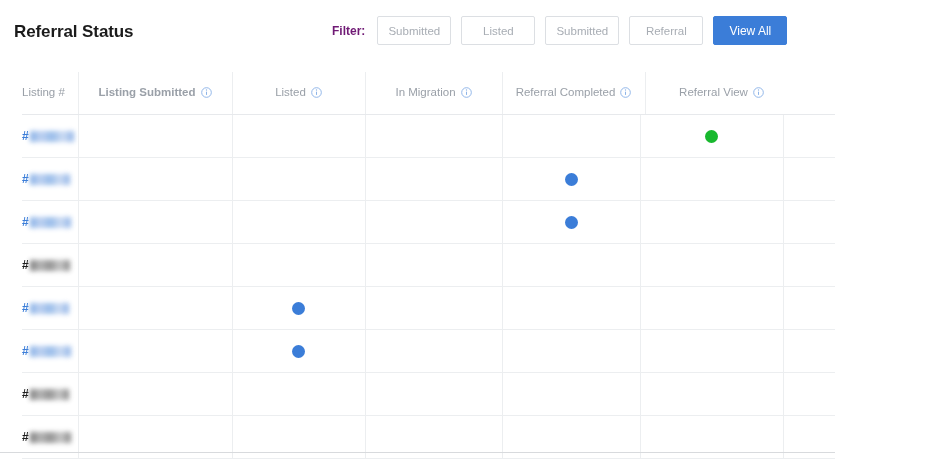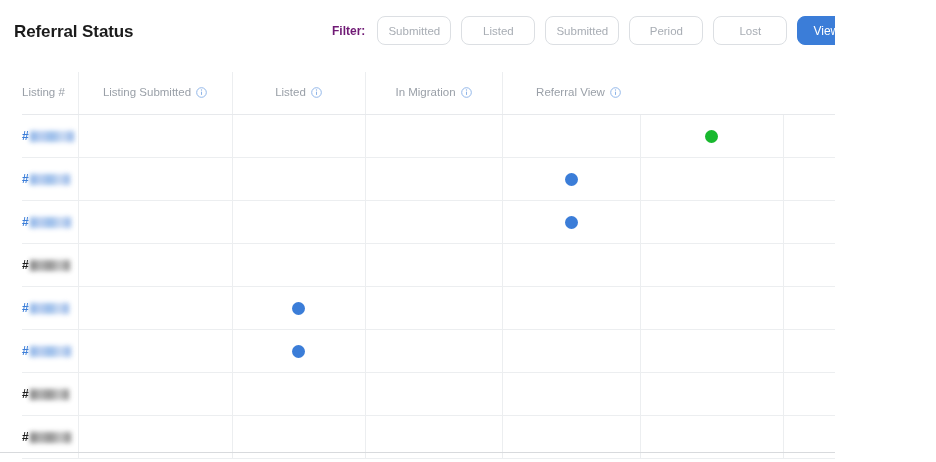--- a/index.html
+++ b/index.html
@@ -48,21 +48,21 @@
     font-weight: bold;
     color: #701a75;
     margin-right: 2px;
     white-space: nowrap;
   }
   .filter-btn {
     min-width: 74px;
     height: 29px;
     padding: 0 10px;
     border: 1px solid #dcdfe3;
-    border-radius: 8px;
+    border-radius: 2px;
     background: #ffffff;
     color: #a8adb4;
     font-size: 11.5px;
     font-family: "Liberation Sans", sans-serif;
     display: flex;
     align-items: center;
     justify-content: center;
     cursor: pointer;
     white-space: nowrap;
   }
@@ -99,21 +99,21 @@
     content: "";
     position: absolute;
     left: 0; top: 0; bottom: 0;
     width: 1px;
     background: #eceef0;
   }
   .trow.header .tcell + .tcell::before { top: 2px; bottom: 0; }
 
   
   .c0 { width: 78px;  justify-content: flex-start; padding-left: 22px; }
-  .c1 { width: 154px; }
+  .c1 { width: 154px; font-weight: bold; }
   .c2 { width: 133px; }
   .c3 { width: 137px; }
   .c4 { width: 138px; }
   .c5 { width: 143px; }
   .c6 { width: 153px; }
 
   .hlabel { white-space: nowrap; }
   .info-icon {
     display: inline-block;
     margin-left: 5px;
@@ -185,22 +185,21 @@
 
   <div class="topbar">
     <div class="title">Referral Status</div>
 
     <div class="filter-zone">
       <span class="filter-label">Filter:</span>
       <div id="filter-buttons" style="display:flex;align-items:center;gap:10px;">
           <button class="filter-btn">Submitted</button>
           <button class="filter-btn">Listed</button>
           <button class="filter-btn">Submitted</button>
-          <button class="filter-btn">Period</button>
-          <button class="filter-btn">Lost</button>
+          <button class="filter-btn">Referral</button>
           <button class="filter-btn primary">View All</button>
         </div>
     </div>
   </div>
 
   <div class="table">
     <div class="trow header" id="header-row">
         <div class="tcell c0">
           <span class="hlabel">Listing #</span>
         </div>
@@ -221,20 +220,28 @@
           </svg>
         </div>
         <div class="tcell c3">
           <span class="hlabel">In Migration</span>
           <svg viewBox="0 0 16 16" class="info-icon">
             <circle cx="8" cy="8" r="7" fill="none" stroke="#8eb4e8" stroke-width="1.4"></circle>
             <rect x="7.25" y="6.6" width="1.5" height="5" rx="0.6" fill="#8eb4e8"></rect>
             <circle cx="8" cy="4.4" r="0.95" fill="#8eb4e8"></circle>
           </svg>
         </div>
+        <div class="tcell c5">
+          <span class="hlabel">Referral Completed</span>
+          <svg viewBox="0 0 16 16" class="info-icon">
+            <circle cx="8" cy="8" r="7" fill="none" stroke="#8eb4e8" stroke-width="1.4"></circle>
+            <rect x="7.25" y="6.6" width="1.5" height="5" rx="0.6" fill="#8eb4e8"></rect>
+            <circle cx="8" cy="4.4" r="0.95" fill="#8eb4e8"></circle>
+          </svg>
+        </div>
         <div class="tcell c6">
           <span class="hlabel">Referral View</span>
           <svg viewBox="0 0 16 16" class="info-icon">
             <circle cx="8" cy="8" r="7" fill="none" stroke="#8eb4e8" stroke-width="1.4"></circle>
             <rect x="7.25" y="6.6" width="1.5" height="5" rx="0.6" fill="#8eb4e8"></rect>
             <circle cx="8" cy="4.4" r="0.95" fill="#8eb4e8"></circle>
           </svg>
         </div>
       </div>
     <div class="rule head"></div>

